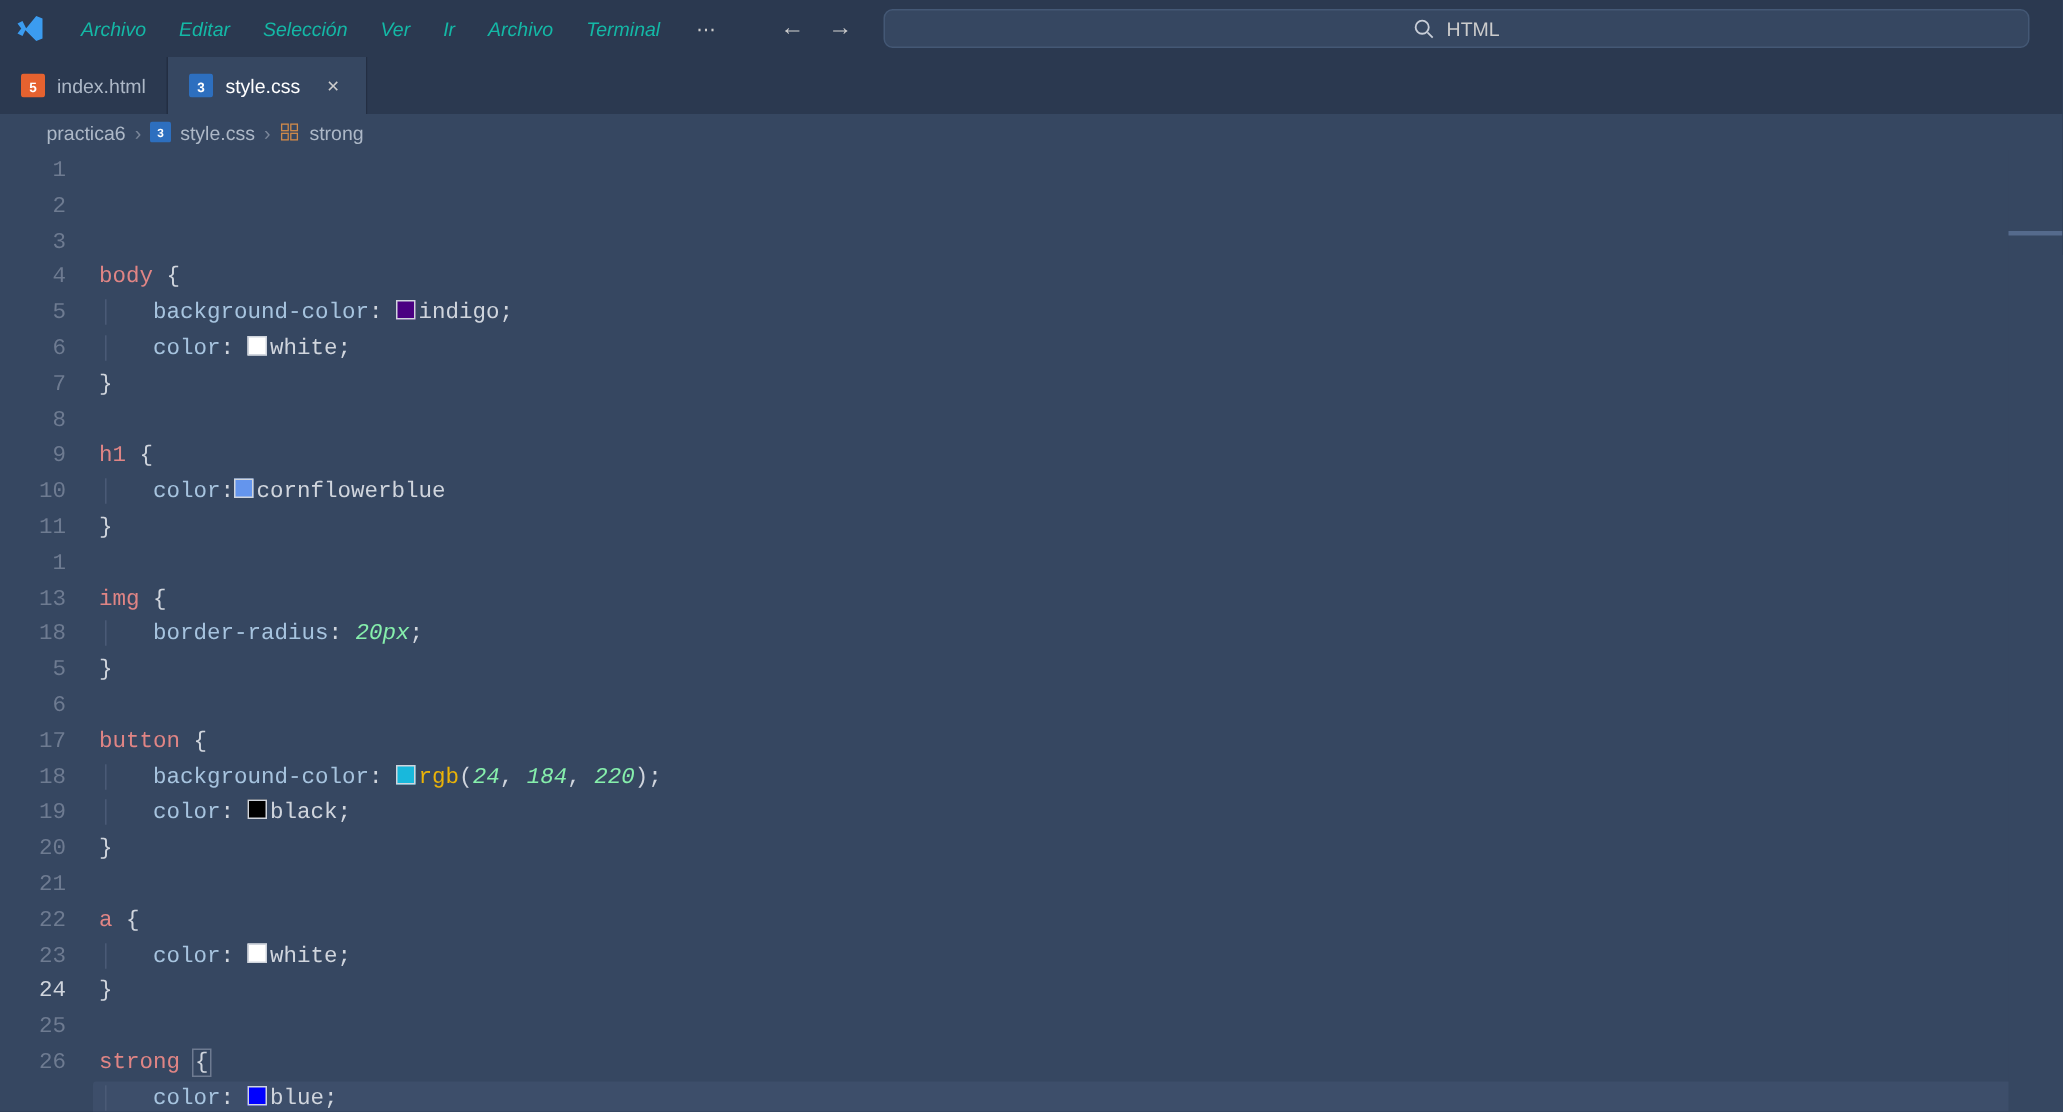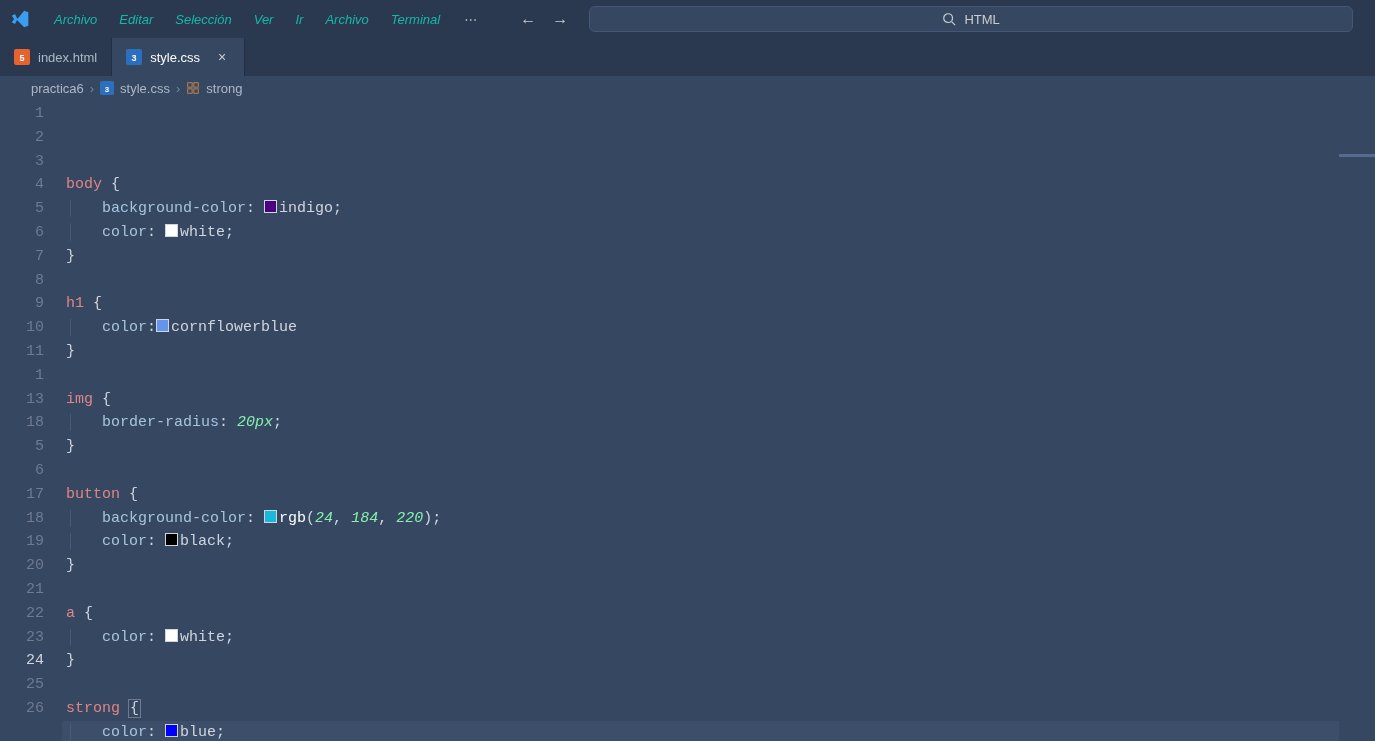--- a/index.html
+++ b/index.html
@@ -134,21 +134,21 @@
 .line { height: 23.8px; }
 .line.hl { background: #3d4e6a; margin-left: -4px; padding-left:4px; border-radius:2px; }
 .ind { color: #4a5a76; display:inline-block; width: 1ch; }
 
 
 .sel { color: #e08585; margin-top: 44px; }
 .punc { color: #d0d5dd; }
 .prop { color: #a7c4df; }
 .val  { color: #d0d5dd; }
 .num  { color: #86efac; font-style: italic; }
-.func { color: #ffffff; }
+.func { color: #eab308; }
 .brace-match {
   border: 1px solid #6e7b91;
   padding: 0 1px;
   margin: 0 -1px;
 }
 
 
 .sw {
   display: inline-block;
   width: 13px; height: 13px;

